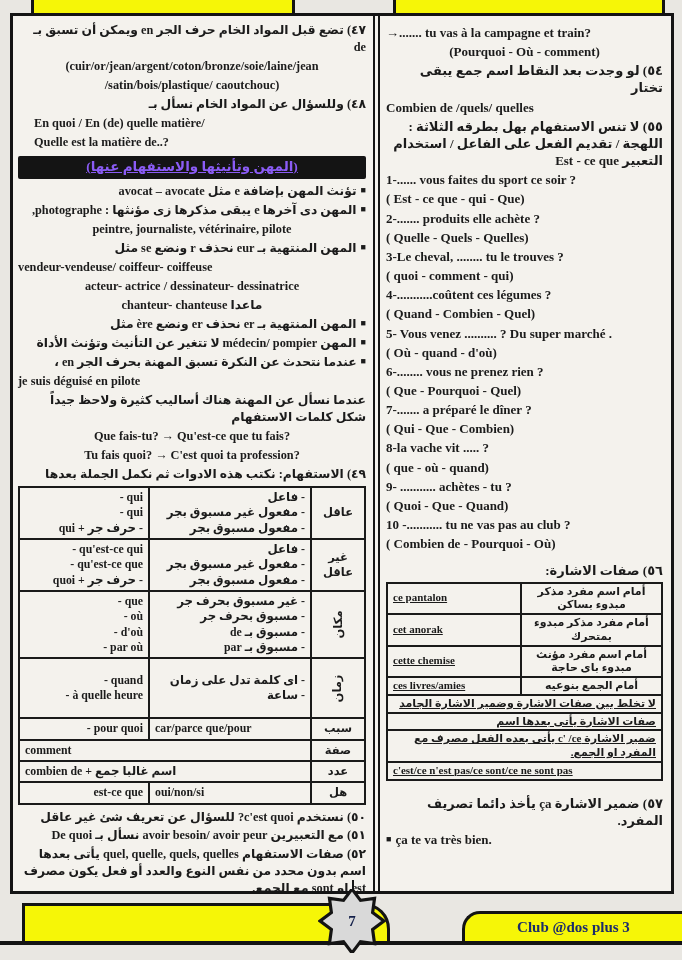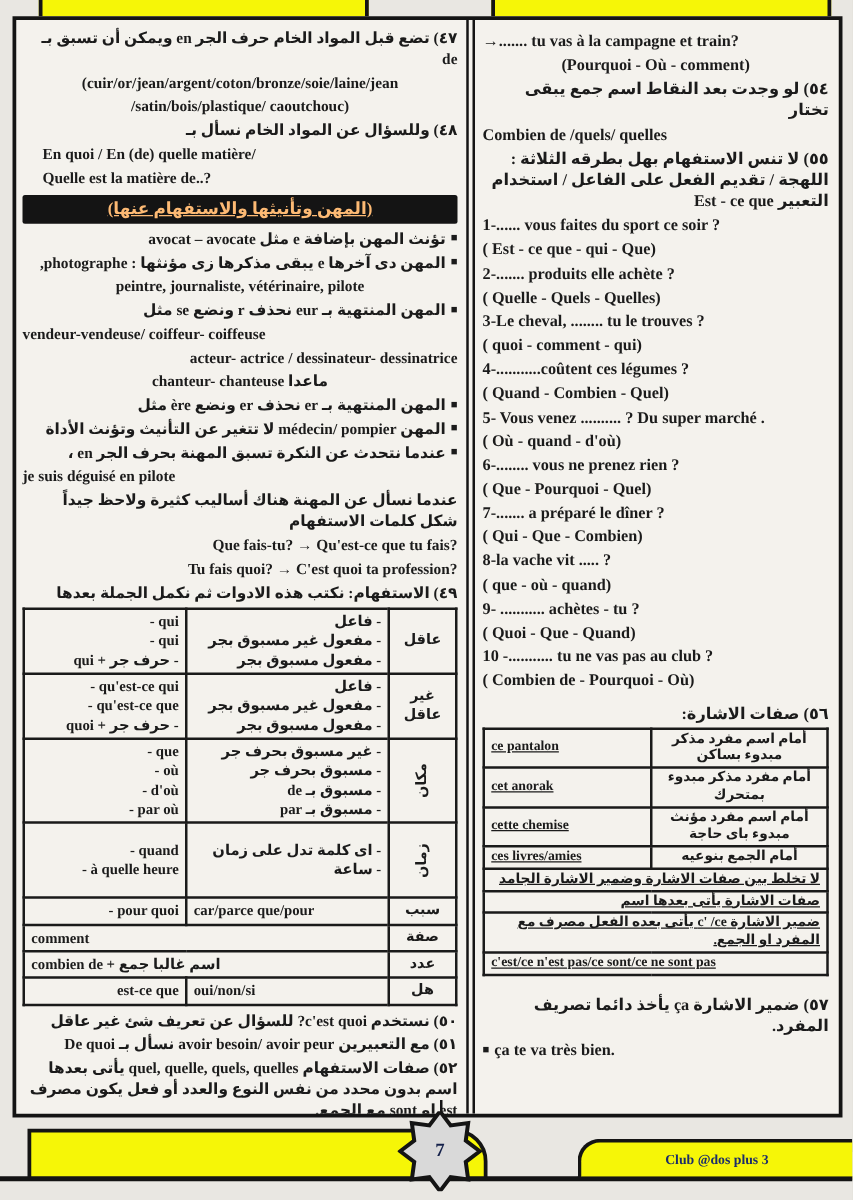--- a/index.html
+++ b/index.html
@@ -28,26 +28,26 @@
   }
   .col-right{
     flex:1;box-sizing:border-box;padding:6px 8px 0 6px;
     border-left:2px solid #141414;margin-left:3px;
     font-size:13px;line-height:1.32;
   }
   .ar{direction:rtl;text-align:right;unicode-bidi:plaintext;}
   .rtl{direction:rtl;text-align:right;}
   .fr{direction:ltr;text-align:left;}
   .ctr{text-align:center;}
-  .fr-r{direction:ltr;text-align:right;}
+  .fr-r{direction:ltr;text-align:center;}
   [data-bind]{white-space:pre-line;}
   .line{margin:2px 0;}
   .indent{padding-left:16px;}
   .banner{
-    background:#141414;color:#fdba74;text-align:center;direction:rtl;
+    background:#141414;color:#8b5cf6;text-align:center;direction:rtl;
     font-size:13.5px;padding:2px 4px 3px;margin:5px 0 4px;
     text-decoration:underline;border-radius:2px;
   }
   .sq{font-size:9px;vertical-align:2px;margin-left:4px;}
   
   table{border-collapse:collapse;}
   .t49{width:100%;margin:3px 0 4px;font-size:11.8px;line-height:1.3;}
   .t49 td{border:2px solid #1a1a1a;padding:2px 5px;vertical-align:middle;}
   .t49 .cat{width:42px;text-align:center;direction:rtl;font-size:11.5px;border-radius:16px;}
   .t49 .desc{width:150px;direction:rtl;text-align:right;}
@@ -61,21 +61,21 @@
   .t56 .arb{direction:rtl;text-align:center;}
   .t56 .frc{width:122px;direction:ltr;text-align:left;text-decoration:underline;border-radius:15px;}
   .t56 .note{direction:rtl;text-align:right;text-decoration:underline;}
   .t56 .conj{direction:ltr;text-align:left;text-decoration:underline;}
   
   .bottom-rule{position:absolute;left:0;right:0;top:941px;height:4px;background:#141414;}
   .footbar{position:absolute;background:#f6f607;border:3px solid #141414;box-sizing:border-box;}
   .footbar.fl{left:22px;top:903px;width:368px;height:41px;border-radius:0 26px 0 0;}
   .footbar.fr2{left:462px;top:911px;width:220px;height:33px;border-radius:18px 0 0 0;border-right:none;
     display:flex;align-items:center;justify-content:center;}
-  .brand{color:#1b2c6b;font-size:11px;direction:ltr;white-space:nowrap;}
+  .brand{color:#1b2c6b;font-size:15px;direction:ltr;white-space:nowrap;}
   .badge{position:absolute;left:318px;top:889px;width:68px;height:64px;}
   .badge-num{
     position:absolute;left:318px;top:889px;width:68px;height:64px;
     display:flex;align-items:center;justify-content:center;
     font-size:15px;color:#14204a;
   }
   .connector{position:absolute;left:352px;top:880px;width:2px;height:12px;background:#141414;}
 </style>
 </head>
 <body>

